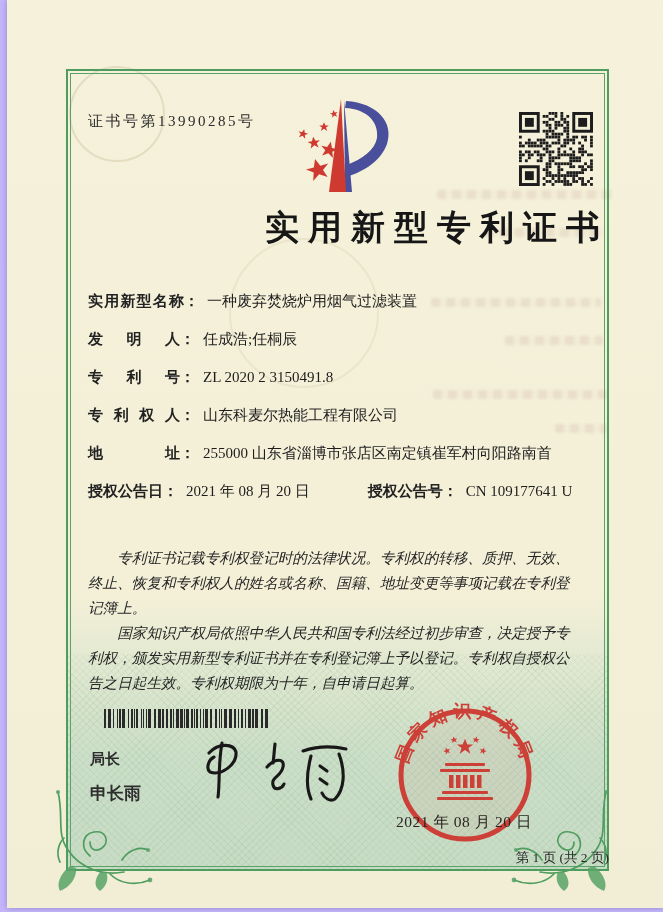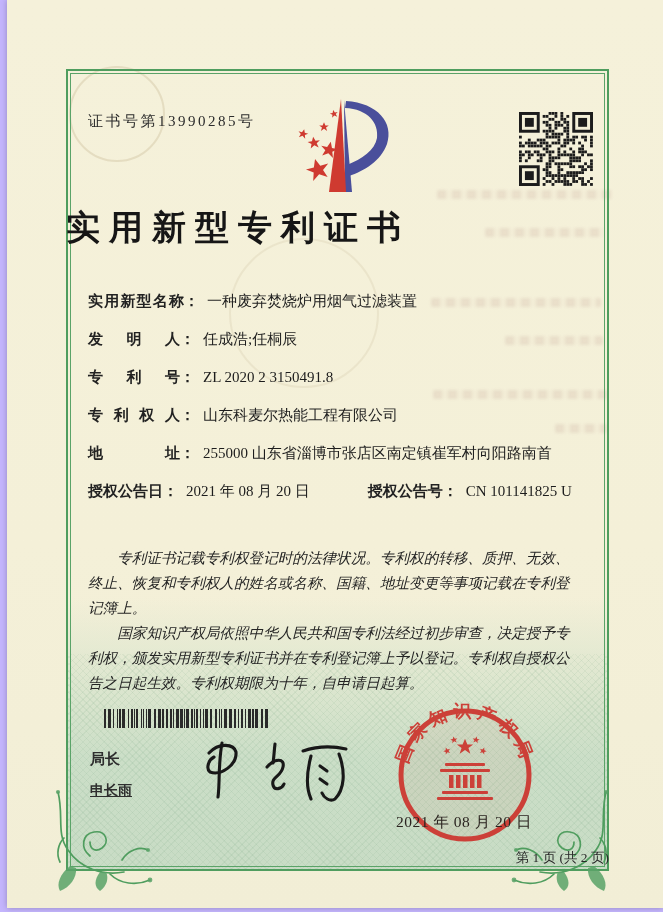--- a/index.html
+++ b/index.html
@@ -25,41 +25,41 @@
   .flourish{position:absolute;width:118px;height:104px;}
   #flourish-left{left:50px;top:788px;}
   #flourish-right{left:496px;top:788px;transform:scaleX(-1);}
   
   .smudge{position:absolute;height:9px;border-radius:2px;filter:blur(1.7px);opacity:.8;
       background:repeating-linear-gradient(90deg,rgba(158,104,98,.16) 0 9px,rgba(158,104,98,.03) 9px 15px);}
   
   #cert-no{position:absolute;left:88px;top:112px;font-size:15px;letter-spacing:2.5px;color:#2b2b2b;}
   #logo{position:absolute;left:282px;top:95px;width:122px;height:103px;}
   #qr{position:absolute;left:519px;top:112px;width:74px;height:74px;}
-  #title{position:absolute;left:66px;top:205px;width:543px;text-align:left;
+  #title{position:absolute;left:66px;top:205px;width:543px;text-align:right;
          font-size:34px;font-weight:700;letter-spacing:9px;color:#161616;}
   
   #fields{position:absolute;left:88px;top:282px;width:500px;font-size:15px;}
   .field-row{height:38px;line-height:38px;white-space:nowrap;}
   .flabel{display:inline-block;width:92px;text-align:justify;text-align-last:justify;font-weight:600;color:#222;}
   .colon{font-weight:600;margin-right:8px;}
   .fvalue{color:#1d1d1d;}
   .glabel{font-weight:600;color:#222;}
   .gap{display:inline-block;width:58px;}
   
   #paras{position:absolute;left:88px;top:546px;width:494px;font-size:14.6px;line-height:25px;
          font-style:italic;color:#242424;}
   #paras p{margin:0;text-indent:2em;}
   
   #barcode{position:absolute;left:104px;top:709px;width:165px;height:20px;}
   
   #director-title{position:absolute;left:90px;top:750px;font-size:15px;font-weight:600;
       font-family:"Liberation Sans","DejaVu Sans",sans-serif;color:#2e2e2e;}
-  #director-name{position:absolute;left:90px;top:782px;font-size:14px;font-weight:600;
-      font-family:"Liberation Sans","DejaVu Sans",sans-serif;color:#2e2e2e;text-decoration:underline;}
+  #director-name{position:absolute;left:90px;top:782px;font-size:17px;font-weight:600;
+      font-family:"Liberation Sans","DejaVu Sans",sans-serif;color:#2e2e2e;}
   #signature{position:absolute;left:203px;top:731px;width:158px;height:76px;}
   
   #seal{position:absolute;left:392px;top:701px;width:146px;height:148px;}
   #seal-date{position:absolute;left:396px;top:812px;font-size:15.5px;color:#2b2420;letter-spacing:.5px;}
   
   #page-info{position:absolute;left:66px;top:849px;width:543px;text-align:right;font-size:13.5px;color:#2a2a2a;}
   #back-note{position:absolute;left:66px;top:878px;width:543px;text-align:center;
              font-size:14.5px;font-style:italic;font-weight:600;color:#262626;}
 </style>
 </head>
@@ -386,21 +386,21 @@
     <div class="field-row">
       <span class="flabel">专利号</span><span class="colon">：</span><span class="fvalue">ZL 2020 2 3150491.8</span>
     </div>
     <div class="field-row">
       <span class="flabel">专利权人</span><span class="colon">：</span><span class="fvalue">山东科麦尔热能工程有限公司</span>
     </div>
     <div class="field-row">
       <span class="flabel">地址</span><span class="colon">：</span><span class="fvalue">255000 山东省淄博市张店区南定镇崔军村向阳路南首</span>
     </div>
     <div class="field-row">
-      <span class="glabel">授权公告日</span><span class="colon">：</span><span class="fvalue">2021 年 08 月 20 日</span><span class="gap"></span><span class="glabel">授权公告号</span><span class="colon">：</span><span class="fvalue">CN 101141825 U</span>
+      <span class="glabel">授权公告日</span><span class="colon">：</span><span class="fvalue">2021 年 08 月 20 日</span><span class="gap"></span><span class="glabel">授权公告号</span><span class="colon">：</span><span class="fvalue">CN 109177641 U</span>
     </div>
   </div>
 
   <div id="paras">
     <p>专利证书记载专利权登记时的法律状况。专利权的转移、质押、无效、终止、恢复和专利权人的姓名或名称、国籍、地址变更等事项记载在专利登记簿上。</p>
     <p>国家知识产权局依照中华人民共和国专利法经过初步审查，决定授予专利权，颁发实用新型专利证书并在专利登记簿上予以登记。专利权自授权公告之日起生效。专利权期限为十年，自申请日起算。</p>
   </div>
 
   <svg id="barcode" viewBox="0 0 165 20">
       <rect x="0" y="0" width="2" height="19" fill="#2a2a2a"></rect>

